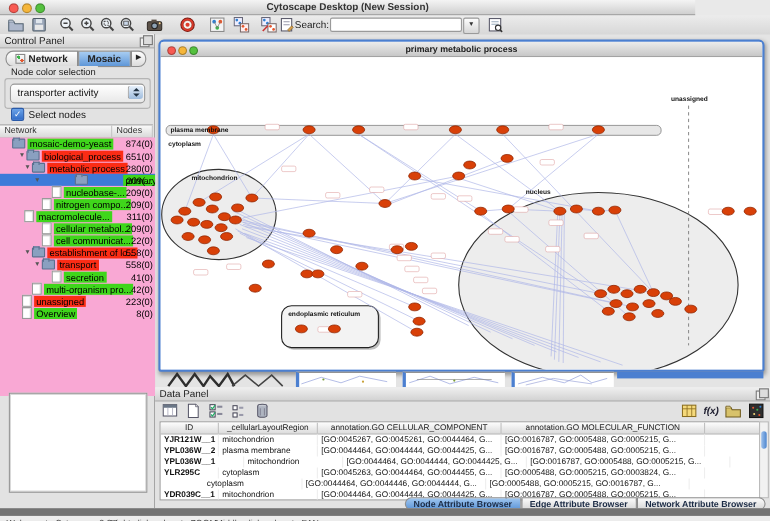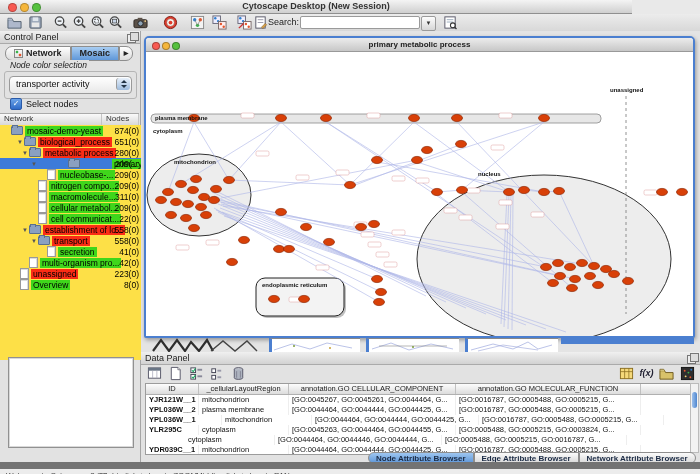--- a/index.html
+++ b/index.html
@@ -31,37 +31,37 @@
   #cp-tabs{left:5px;top:15px;height:15px;display:flex;}
   .cp-tab{height:15px;line-height:15px;font-size:9px;font-weight:bold;color:#222;background:linear-gradient(#fff,#dcdcdc);
     border:1px solid #8e8e8e;padding:0 8px;display:flex;align-items:center;gap:3px;box-sizing:border-box;}
   .cp-tab:first-child{border-radius:7px 0 0 7px;}
   .cp-tab.sel{background:linear-gradient(#a8cdf2,#5f97d8);}
   .cp-tab-more{width:14px;border-radius:0 7px 7px 0;justify-content:center;padding:0;}
   .net-glyph{width:7px;height:7px;display:inline-block;background:
      radial-gradient(circle at 2px 2px,#3bb54a 1.5px,transparent 1.6px),
      radial-gradient(circle at 5px 5px,#e4572e 1.5px,transparent 1.6px);border:0.5px solid #888;}
   #groupbox{left:4px;top:40px;width:131px;height:26px;border:1px solid #b5b5b5;border-radius:3px;}
-  #group-label{left:8px;top:29px;font-size:8.5px;color:#222;background:#e2e2e2;padding:0 2px;z-index:2;font-style:italic;}
+  #group-label{left:8px;top:29px;font-size:8.5px;color:#222;background:#e2e2e2;padding:0 2px;z-index:2;}
   #combo{left:9px;top:45px;width:121px;height:16px;background:linear-gradient(#fff,#e8e8e8);
     border:1px solid #9a9a9a;border-radius:4px;}
   #combo .val{position:absolute;left:6px;top:2px;font-size:9px;color:#111;}
   #combo .stepper{position:absolute;right:1px;top:1px;width:13px;height:12px;border-radius:3px;
     background:linear-gradient(#e8f1fb,#9dbbdd);border-left:1px solid #9a9a9a;}
   .stp-up,.stp-dn{position:absolute;left:3.5px;width:0;height:0;border-left:3px solid transparent;border-right:3px solid transparent;}
   .stp-up{top:2px;border-bottom:3.5px solid #234;}
   .stp-dn{bottom:2px;border-top:3.5px solid #234;}
   #cb-row{left:10px;top:67px;height:12px;display:flex;align-items:center;gap:4px;}
   #checkbox{width:10px;height:10px;border-radius:2px;background:linear-gradient(#6ba3e8,#2f6bc8);
     border:1px solid #2a5aa8;color:#fff;font-size:8px;line-height:10px;text-align:center;}
   #cb-label{font-size:9px;color:#111;}
   #tree-head{left:0;top:82px;width:139px;height:11px;display:flex;background:linear-gradient(#fafafa,#d8d8d8);
     border-top:1px solid #aaa;border-bottom:1px solid #aaa;font-size:8px;color:#333;}
   #tree-head div{line-height:10px;padding-left:4px;box-sizing:border-box;border-right:1px solid #c5c5c5;}
-  #tree-body{left:0;top:94px;width:142px;height:235px;background:#fde047;overflow:hidden;}
+  #tree-body{left:0;top:94px;width:142px;height:235px;background:#f9a8d4;overflow:hidden;}
   .tree-row{height:11px;display:flex;align-items:center;white-space:nowrap;font-size:8.5px;color:#000;position:relative;}
   .tree-row.sel{background:#3d7bd9;}
   .tr-arrow{width:8px;font-size:6px;color:#555;text-align:center;flex:none;}
   .tr-folder{width:10px;height:7px;background:#8aa0c0;border:1px solid #5a708f;border-radius:1px;flex:none;position:relative;margin-right:2px;}
   .tr-folder:before{content:"";position:absolute;left:0;top:-2.5px;width:4px;height:2px;background:#8aa0c0;border:1px solid #5a708f;border-bottom:0;}
   .tr-file{width:7px;height:9px;background:#fff;border:1px solid #999;flex:none;margin-right:2px;box-shadow:inset -1px 1px 0 #ddd;}
   .tr-label{padding:0 2px;overflow:hidden;text-overflow:clip;max-width:92px;}
   .lab-green{background:#3fd61b;} .lab-red{background:#fb2c15;}
   .tr-count{position:absolute;right:3px;font-size:8.5px;color:#000;background:inherit;}
   #birdseye{left:8px;top:326px;width:124px;height:89px;background:#fff;border:1px solid #919191;box-shadow:inset 0 0 0 1px #d9d9d9;}
@@ -285,21 +285,21 @@
         <span class="tr-file"></span>
         <span class="tr-label lab-green">nucleobase-...</span>
         <span class="tr-count">209(0)</span>
       </div>
       <div class="tree-row" style="padding-left: 30px;">
         <span class="tr-arrow"></span>
         <span class="tr-file"></span>
         <span class="tr-label lab-green">nitrogen compo...</span>
         <span class="tr-count">209(0)</span>
       </div>
-      <div class="tree-row" style="padding-left: 30px;">
+      <div class="tree-row" style="padding-left: 14px;">
         <span class="tr-arrow"></span>
         <span class="tr-file"></span>
         <span class="tr-label lab-green">macromolecule...</span>
         <span class="tr-count">311(0)</span>
       </div>
       <div class="tree-row" style="padding-left: 30px;">
         <span class="tr-arrow"></span>
         <span class="tr-file"></span>
         <span class="tr-label lab-green">cellular metabol...</span>
         <span class="tr-count">209(0)</span>

